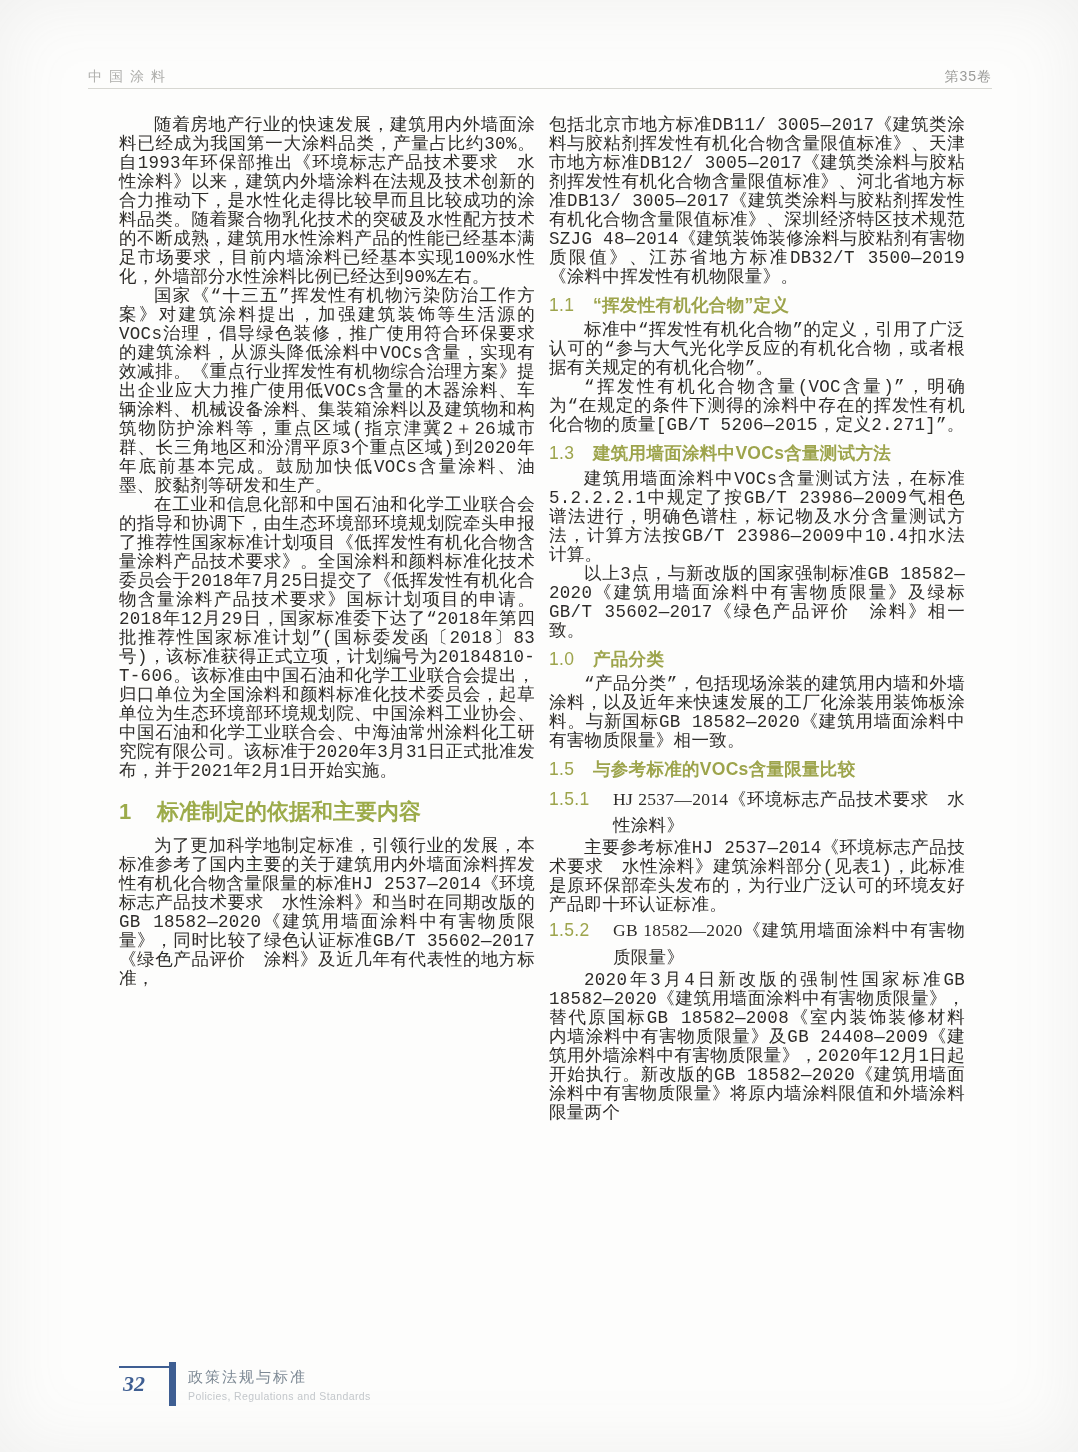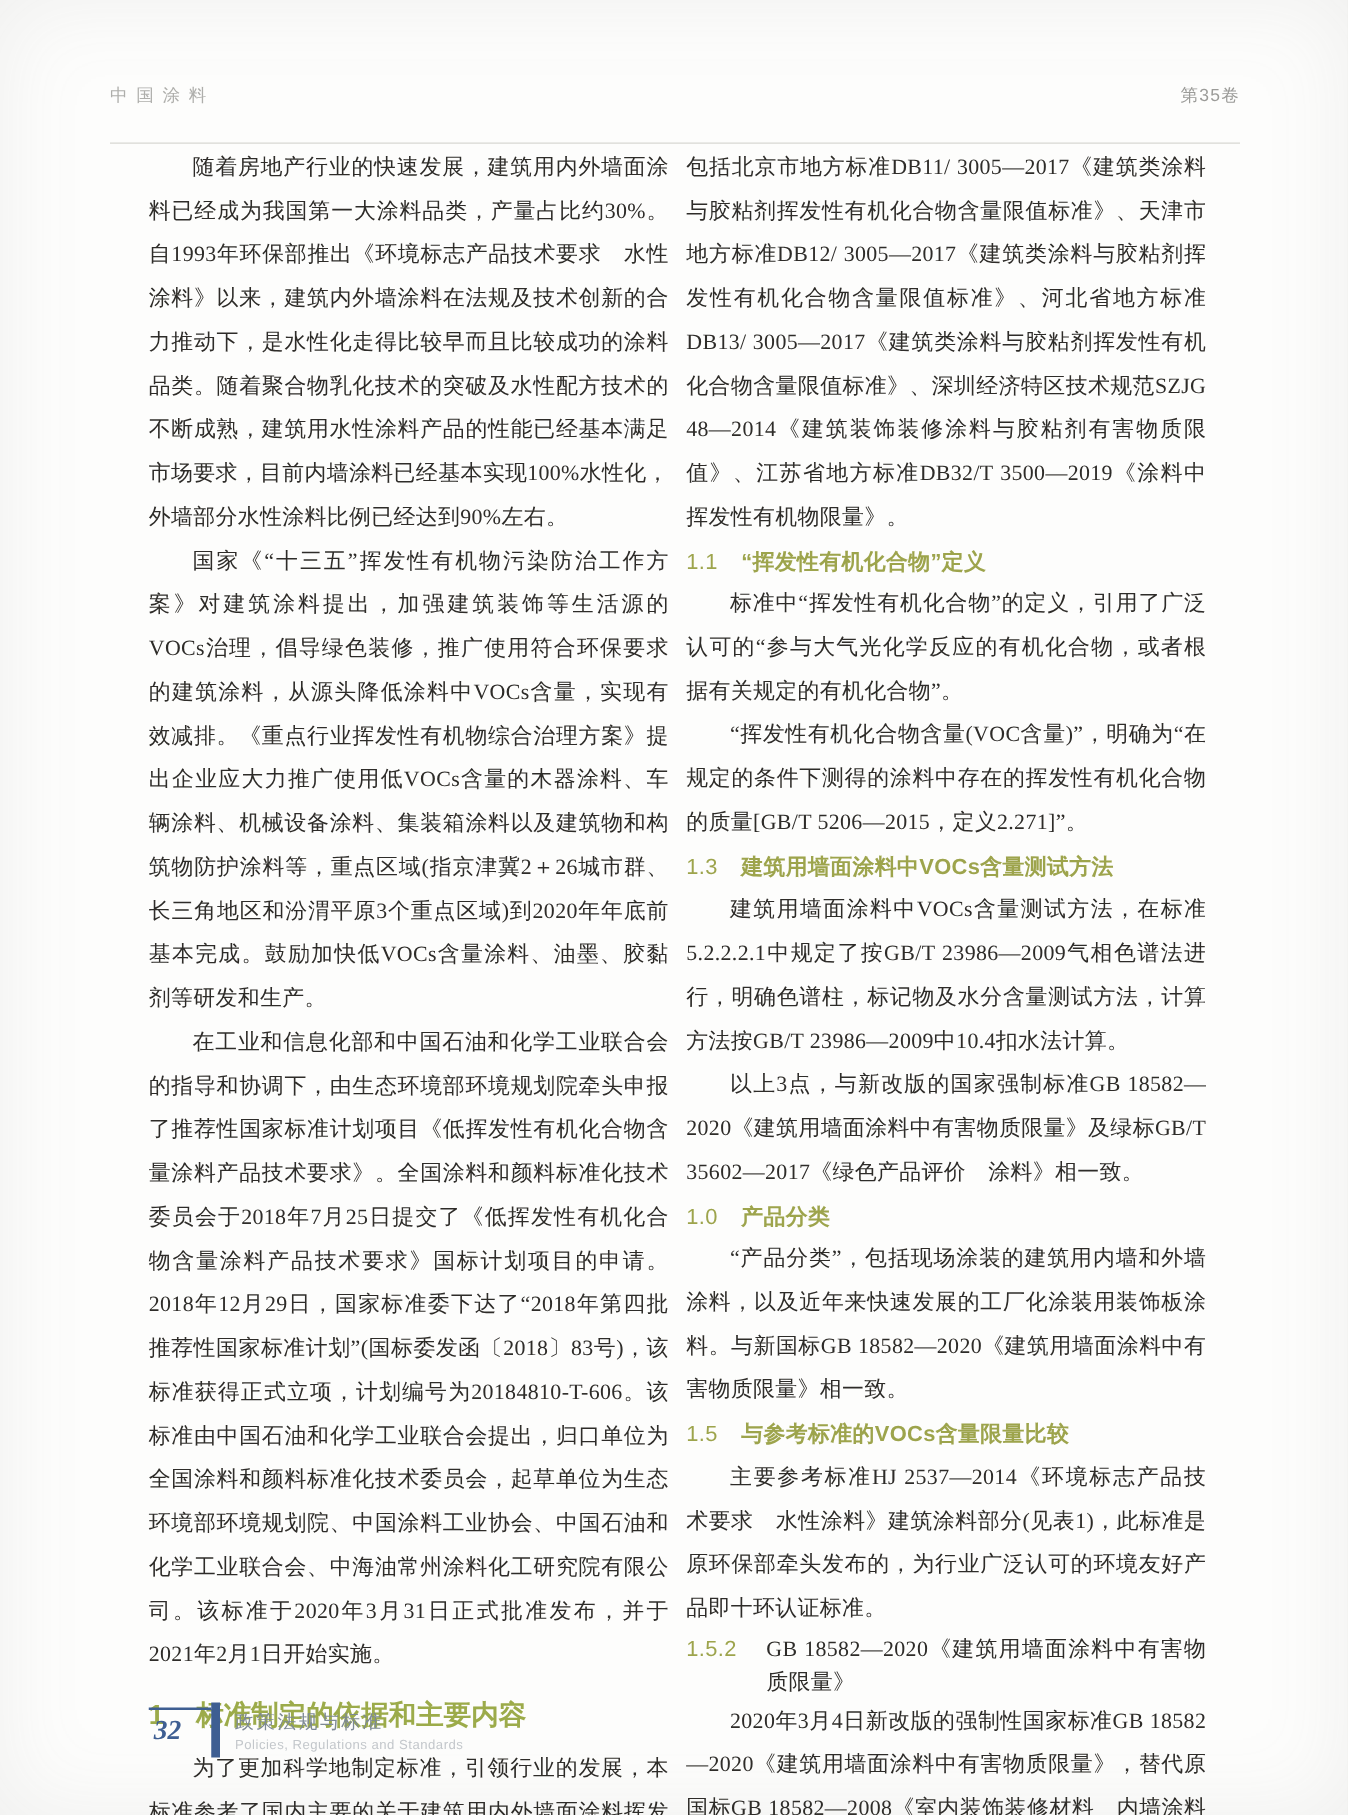--- a/index.html
+++ b/index.html
@@ -12,40 +12,41 @@
     position:relative;
     width:1078px;height:1452px;
     background:#fdfdfc;
     box-shadow:inset 0 0 70px rgba(120,120,115,0.10);
     overflow:hidden;
   }
   
   .header{
     position:absolute;top:68px;left:88px;right:86px;
     display:flex;justify-content:space-between;align-items:flex-end;
-    padding-bottom:28px;
+    padding-bottom:2px;
     border-bottom:1.5px solid #d7d7d2;
     font-family:"Liberation Sans","DejaVu Sans",sans-serif;
   }
   .journal-name{font-size:14px;color:#aeaeab;letter-spacing:7px;}
   .volume{font-size:14px;color:#9b9b98;letter-spacing:1px;}
   
   .content{
     position:absolute;top:116px;left:119px;
     width:846px;
     display:flex;gap:14px;
   }
   .col{width:416px;}
   .col p{
     margin:0;
     font-size:17.5px;
-    line-height:35px;
+    line-height:19px;
     letter-spacing:0.3px;
     text-align:justify;
     color:#2e2c29;
+    font-family:Liberation Mono, monospace;
   }
   .col p.ind{text-indent:2em;}
   
   .sec1{
     display:flex;align-items:baseline;
     margin:16px 0 10px 0;
     font-family:"Liberation Sans","DejaVu Sans",sans-serif;
     font-weight:bold;font-size:22px;line-height:30px;
     color:#9cab4a;
   }
@@ -148,20 +149,24 @@
         <span class="sec-num">1.0</span>
         <span class="sec-title">产品分类</span>
       </div>
       <p class="ind">“产品分类”，包括现场涂装的建筑用内墙和外墙涂料，以及近年来快速发展的工厂化涂装用装饰板涂料。与新国标GB 18582—2020《建筑用墙面涂料中有害物质限量》相一致。</p>
 
       <div class="subsec">
         <span class="sec-num">1.5</span>
         <span class="sec-title">与参考标准的VOCs含量限量比较</span>
       </div>
 
+      <div class="subsec3">
+        <span class="sec-num">1.5.1</span>
+        <span class="sec-title">HJ 2537—2014《环境标志产品技术要求　水性涂料》</span>
+      </div>
       <p class="ind">主要参考标准HJ 2537—2014《环境标志产品技术要求　水性涂料》建筑涂料部分(见表1)，此标准是原环保部牵头发布的，为行业广泛认可的环境友好产品即十环认证标准。</p>
 
       <div class="subsec3">
         <span class="sec-num">1.5.2</span>
         <span class="sec-title">GB 18582—2020《建筑用墙面涂料中有害物质限量》</span>
       </div>
       <p class="ind">2020年3月4日新改版的强制性国家标准GB 18582—2020《建筑用墙面涂料中有害物质限量》，替代原国标GB 18582—2008《室内装饰装修材料　内墙涂料中有害物质限量》及GB 24408—2009《建筑用外墙涂料中有害物质限量》，2020年12月1日起开始执行。新改版的GB 18582—2020《建筑用墙面涂料中有害物质限量》将原内墙涂料限值和外墙涂料限量两个</p>
     </div>
 
   </div>

